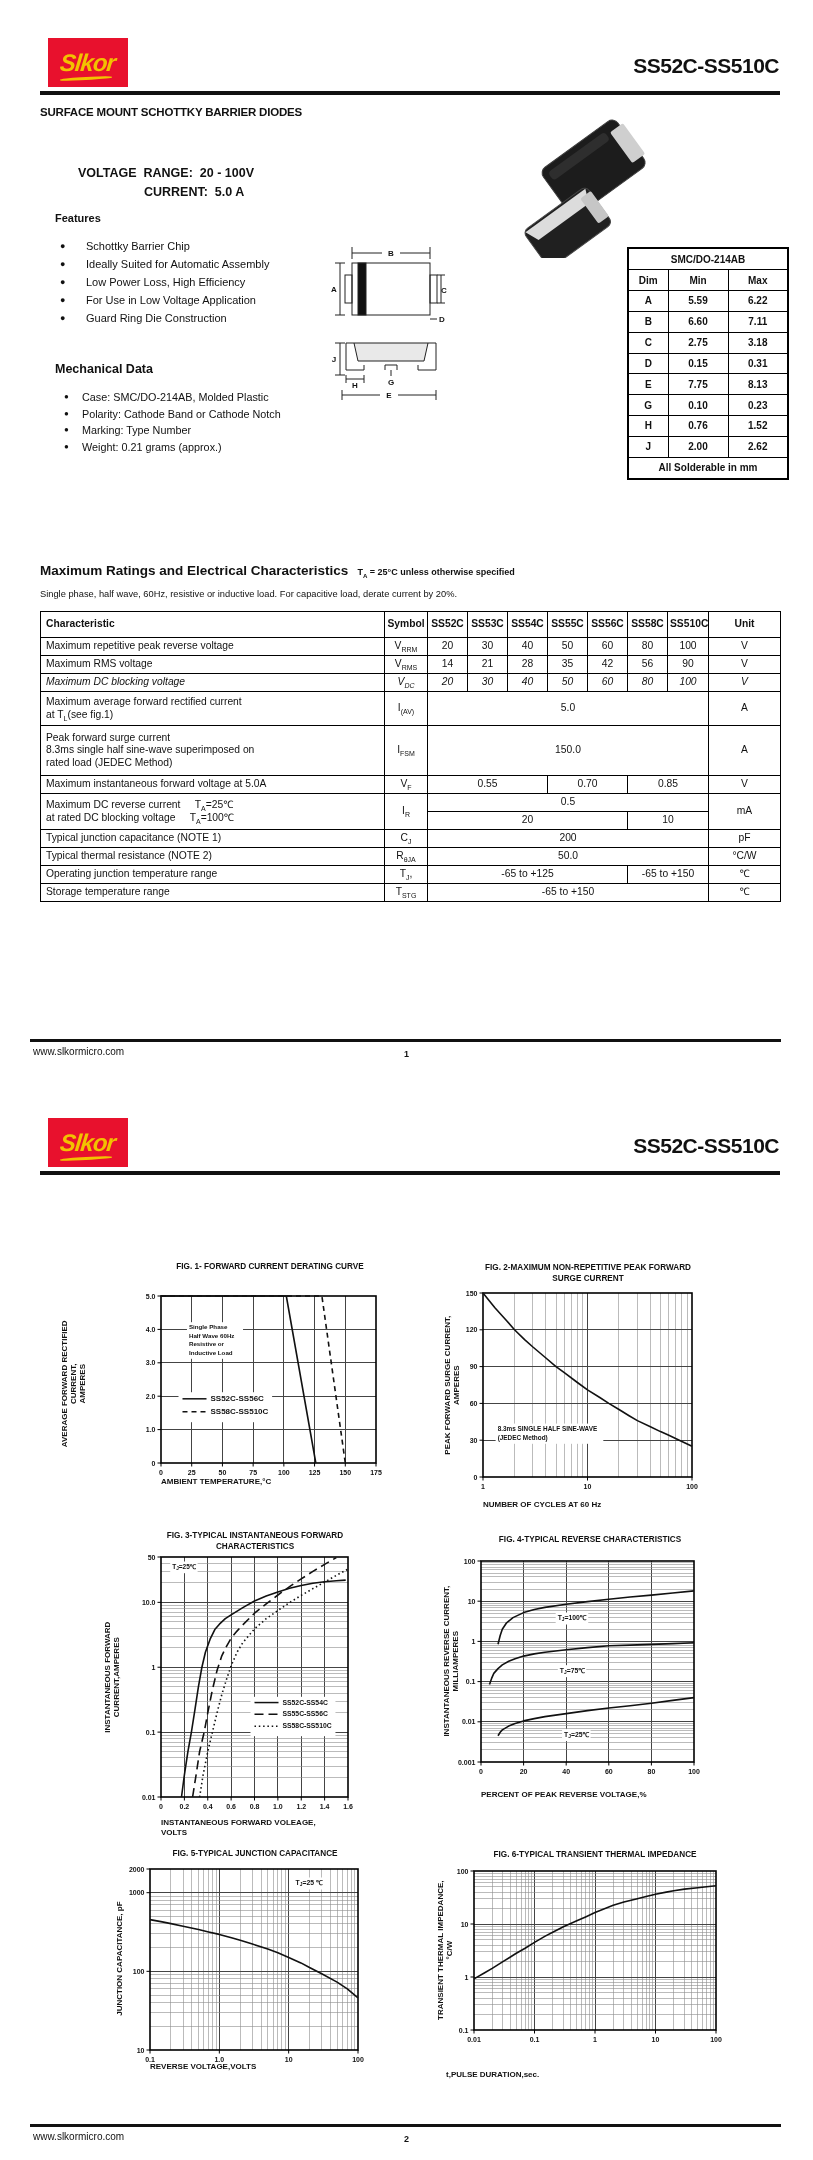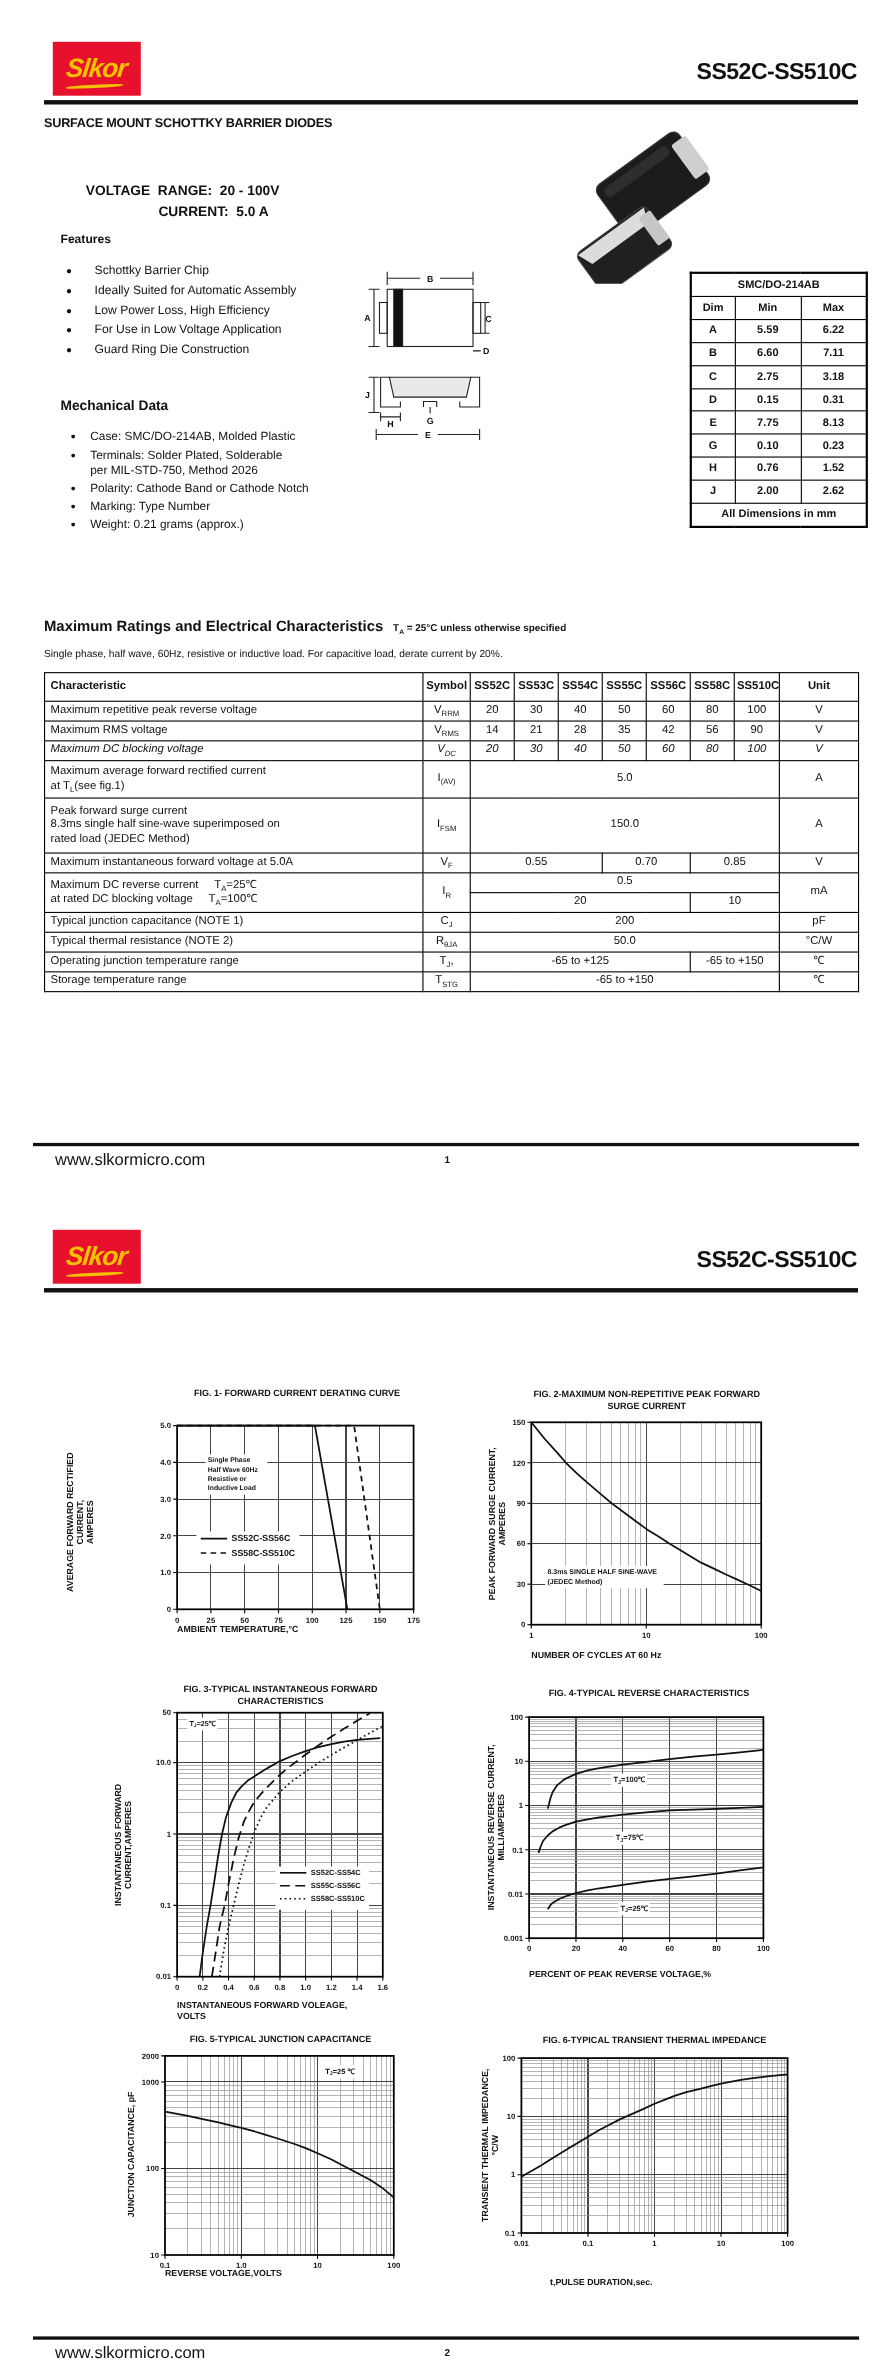--- a/index.html
+++ b/index.html
@@ -37,39 +37,39 @@
   .rhn{font-size:9px;font-weight:bold;margin-left:9px}
   #p1-cond{left:40px;top:589px;font-size:9.3px}
   #rtbl-wrap{left:40px;top:611px;width:741px}
   .rtbl{border-collapse:collapse;table-layout:fixed;width:740px;border:1.5px solid #000}
   .rtbl td{border:1px solid #000;font-size:10.3px;text-align:center;vertical-align:middle;padding:1px 2px;line-height:1.2}
   .rtbl td.tl{text-align:left;padding-left:5px}
   #p1-notes{left:47px;top:927px;font-size:9.3px;line-height:14px}
   .n2{margin-left:28px}
   
   .frule{position:absolute;left:30px;width:751px;height:3px;background:#111}
-  .furl{position:absolute;left:50px;font-size:15px}
+  .furl{position:absolute;left:33px;font-size:10px}
   .fnum{position:absolute;left:0;width:813px;text-align:center;font-size:9px;font-weight:bold}
   
   .chart{position:absolute}
   .ctitle{position:absolute;font-size:8.2px;font-weight:bold;text-align:center;white-space:pre-line;line-height:1.3}
   .xlab{position:absolute;font-size:8px;font-weight:bold;text-align:left;white-space:pre-line;line-height:1.3}
   .vlab{position:absolute;font-size:8px;font-weight:bold;text-align:center;white-space:pre-line;line-height:1.15;transform:rotate(-90deg)}
   #t-fig1{left:130px;top:182px;width:280px}
   #t-fig2{left:462px;top:183px;width:252px}
   #t-fig3{left:130px;top:451px;width:250px}
   #t-fig4{left:465px;top:455px;width:250px}
   #t-fig5{left:130px;top:769px;width:250px}
   #t-fig6{left:470px;top:770px;width:250px}
   #x-fig1{left:161px;top:397px;width:215px}
   #x-fig2{left:483px;top:420px;width:209px}
   #x-fig3{left:161px;top:738px;width:187px}
   #x-fig4{left:481px;top:710px;width:213px}
   #x-fig5{left:150px;top:982px;width:208px}
-  #x-fig6{left:500px;top:990px;width:242px}
+  #x-fig6{left:446px;top:990px;width:242px}
   #y-fig1{left:-10px;top:290px;width:167px}
   #y-fig2{left:360px;top:296px;width:184px}
   #y-fig3{left:-8px;top:588px;width:240px}
   #y-fig4{left:351px;top:572px;width:201px}
   #y-fig5{left:29px;top:874px;width:181px}
   #y-fig6{left:366px;top:861px;width:159px}
   #p1-photo{left:520px;top:108px}
   #p1-outline{left:330px;top:243px}
 </style>
 </head>
@@ -90,22 +90,20 @@
   <div class="abs" id="p1-features">
       <div class="fitem">Schottky Barrier Chip</div>
       <div class="fitem">Ideally Suited for Automatic Assembly</div>
       <div class="fitem">Low Power Loss, High Efficiency</div>
       <div class="fitem">For Use in Low Voltage Application</div>
       <div class="fitem">Guard Ring Die Construction</div>
     </div>
   <div class="abs" id="p1-mech-h">Mechanical Data</div>
   <div class="abs" id="p1-mech">
       <div class="mitem">Case: SMC/DO-214AB, Molded Plastic</div>
-      <div class="mitem">Terminals: Solder Plated, Solderable
-per MIL-STD-750, Method 2026</div>
       <div class="mitem">Polarity: Cathode Band or Cathode Notch</div>
       <div class="mitem">Marking: Type Number</div>
       <div class="mitem">Weight: 0.21 grams (approx.)</div>
     </div>
 
   <svg class="abs" id="p1-photo" width="150" height="150">
     <g transform="rotate(-36 75 60)">
       <rect x="28" y="30" width="92" height="58" rx="7" fill="#1c1c1c" stroke="#3a3a3a"></rect>
       <rect x="108" y="40" width="16" height="38" rx="2" fill="#cfcfcf"></rect>
       <rect x="34" y="36" width="70" height="10" rx="4" fill="#2e2e2e"></rect>
@@ -212,21 +210,21 @@
             <td>H</td>
             <td>0.76</td>
             <td>1.52</td>
           </tr>
           <tr>
             <td>J</td>
             <td>2.00</td>
             <td>2.62</td>
           </tr>
           <tr>
-            <td colspan="3">All Dimensions in mm</td>
+            <td colspan="3">All Solderable in mm</td>
           </tr>
         </tbody>
       </table>
   </div>
 
   <div class="abs" id="p1-ratings-h">
     <span class="rh">Maximum Ratings and Electrical Characteristics</span><span class="rhn">T<sub>A</sub> = 25°C unless otherwise specified</span>
   </div>
   <div class="abs" id="p1-cond">Single phase, half wave, 60Hz, resistive or inductive load. For capacitive load, derate current by 20%.</div>
   <div class="abs" id="rtbl-wrap">

